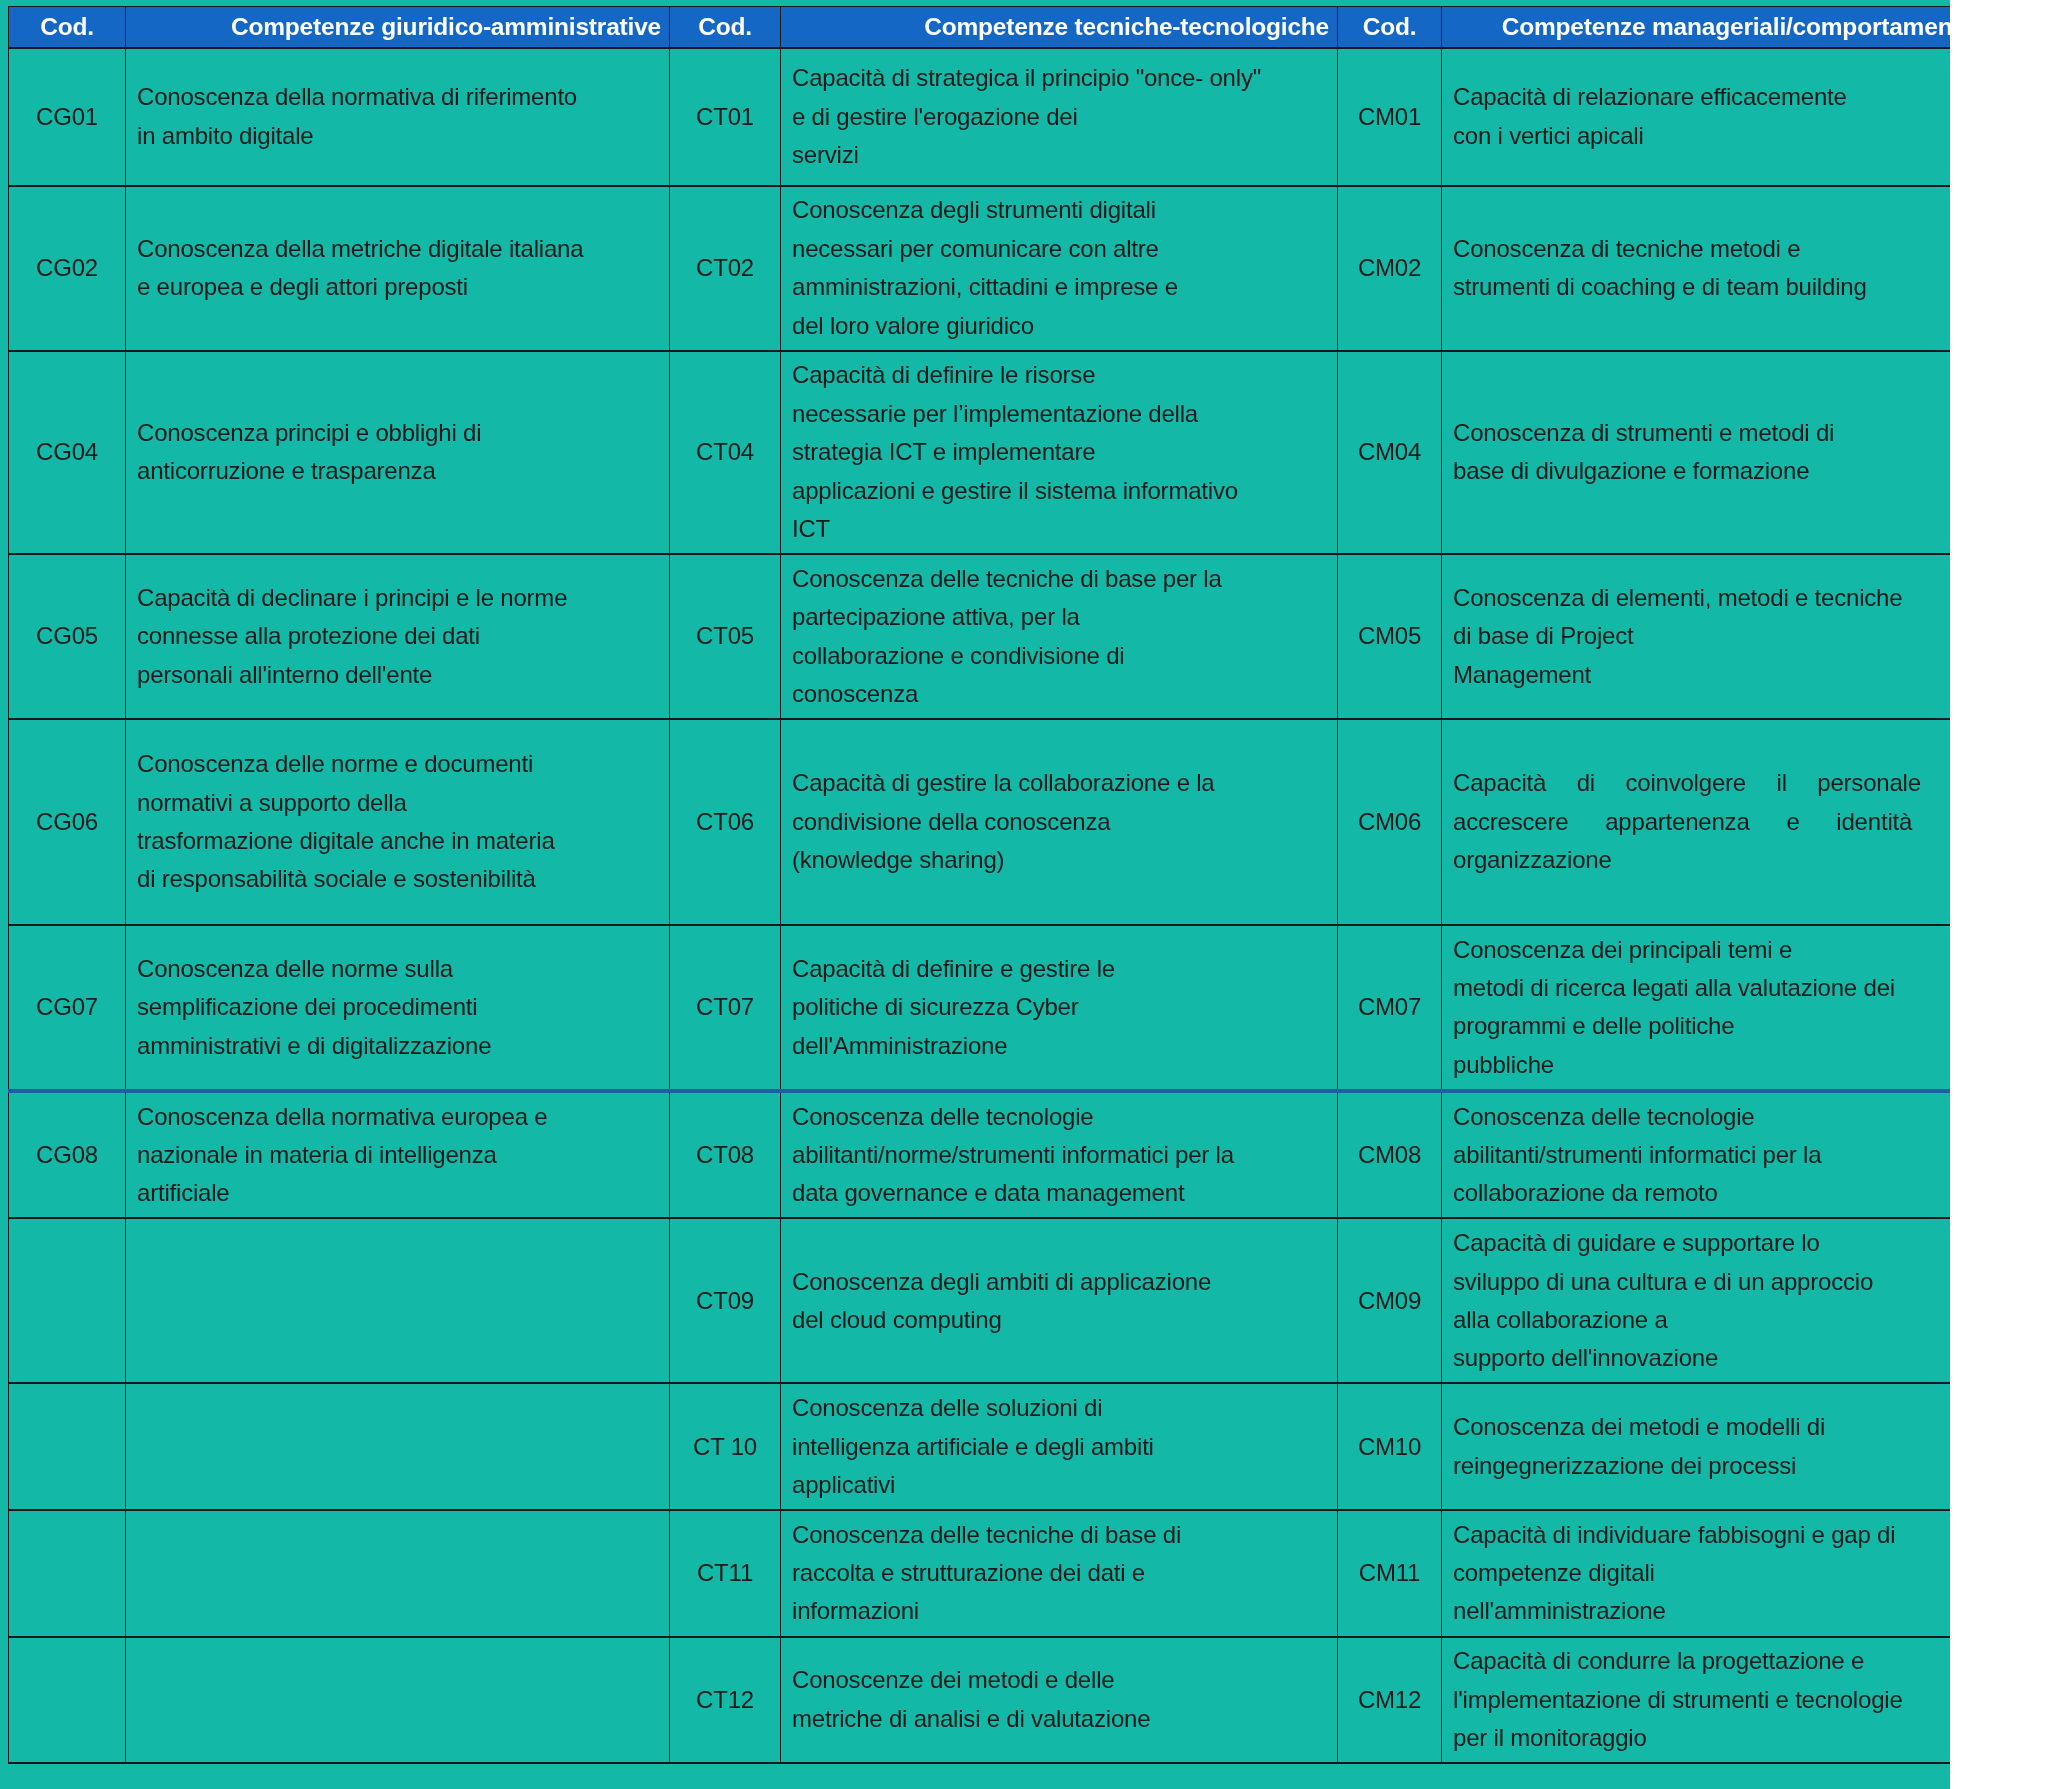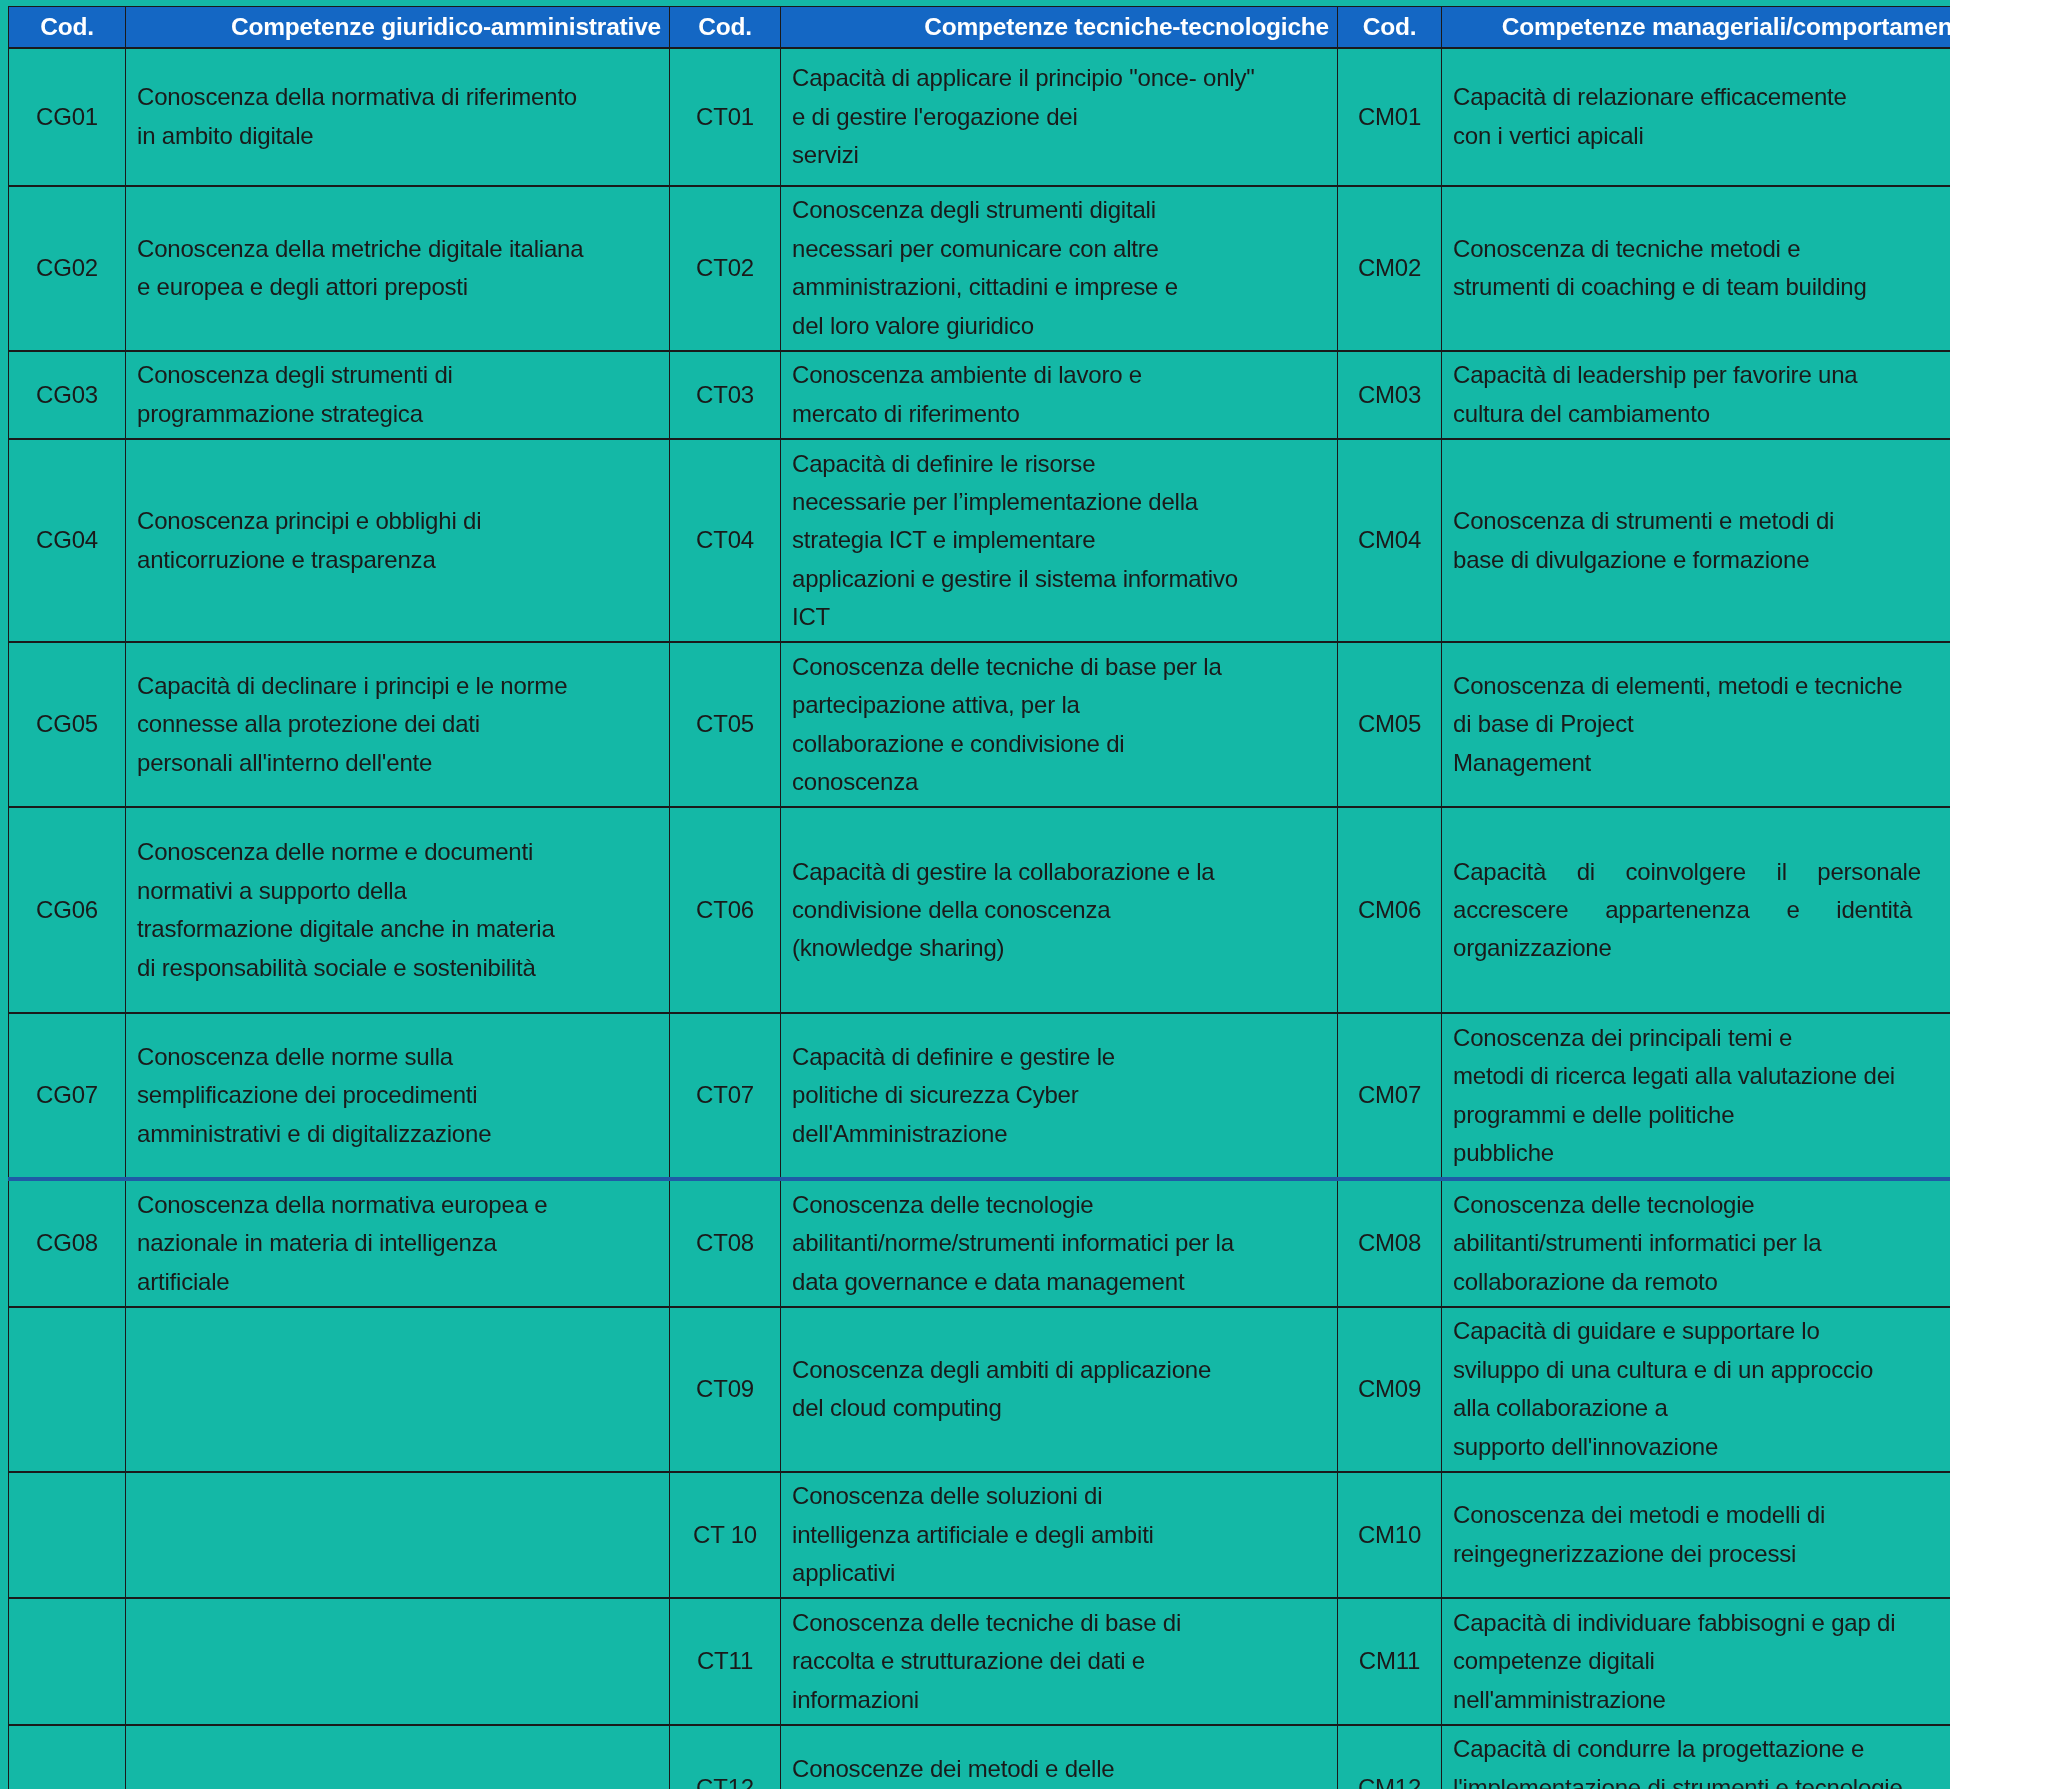--- a/index.html
+++ b/index.html
@@ -112,50 +112,39 @@
         <th class="code-h">Cod.</th>
         <th>Competenze manageriali/comportamentali</th>
       </tr>
     </thead>
     <tbody>
       <tr class="rh1">
         <td class="code">CG01</td>
         <td class="desc">Conoscenza della normativa di riferimento
 in ambito digitale</td>
         <td class="code">CT01</td>
-        <td class="desc">Capacità di applicare il principio "once- only"
+        <td class="desc">Capacità di strategica il principio "once- only"
 e di gestire l'erogazione dei
 servizi</td>
         <td class="code">CM01</td>
         <td class="desc">Capacità di relazionare efficacemente
 con i vertici apicali</td>
       </tr>
       <tr class="rh2">
         <td class="code">CG02</td>
         <td class="desc">Conoscenza della metriche digitale italiana
 e europea e degli attori preposti</td>
         <td class="code">CT02</td>
         <td class="desc">Conoscenza degli strumenti digitali
 necessari per comunicare con altre
 amministrazioni, cittadini e imprese e
 del loro valore giuridico</td>
         <td class="code">CM02</td>
         <td class="desc">Conoscenza di tecniche metodi e
 strumenti di coaching e di team building</td>
-      </tr>
-      <tr class="rh3">
-        <td class="code">CG03</td>
-        <td class="desc">Conoscenza degli strumenti di
-programmazione strategica</td>
-        <td class="code">CT03</td>
-        <td class="desc">Conoscenza ambiente di lavoro e
-mercato di riferimento</td>
-        <td class="code">CM03</td>
-        <td class="desc">Capacità di leadership per favorire una
-cultura del cambiamento</td>
       </tr>
       <tr class="rh4">
         <td class="code">CG04</td>
         <td class="desc">Conoscenza principi e obblighi di
 anticorruzione e trasparenza</td>
         <td class="code">CT04</td>
         <td class="desc">Capacità di definire le risorse
 necessarie per l’implementazione della
 strategia ICT e implementare
 applicazioni e gestire il sistema informativo

